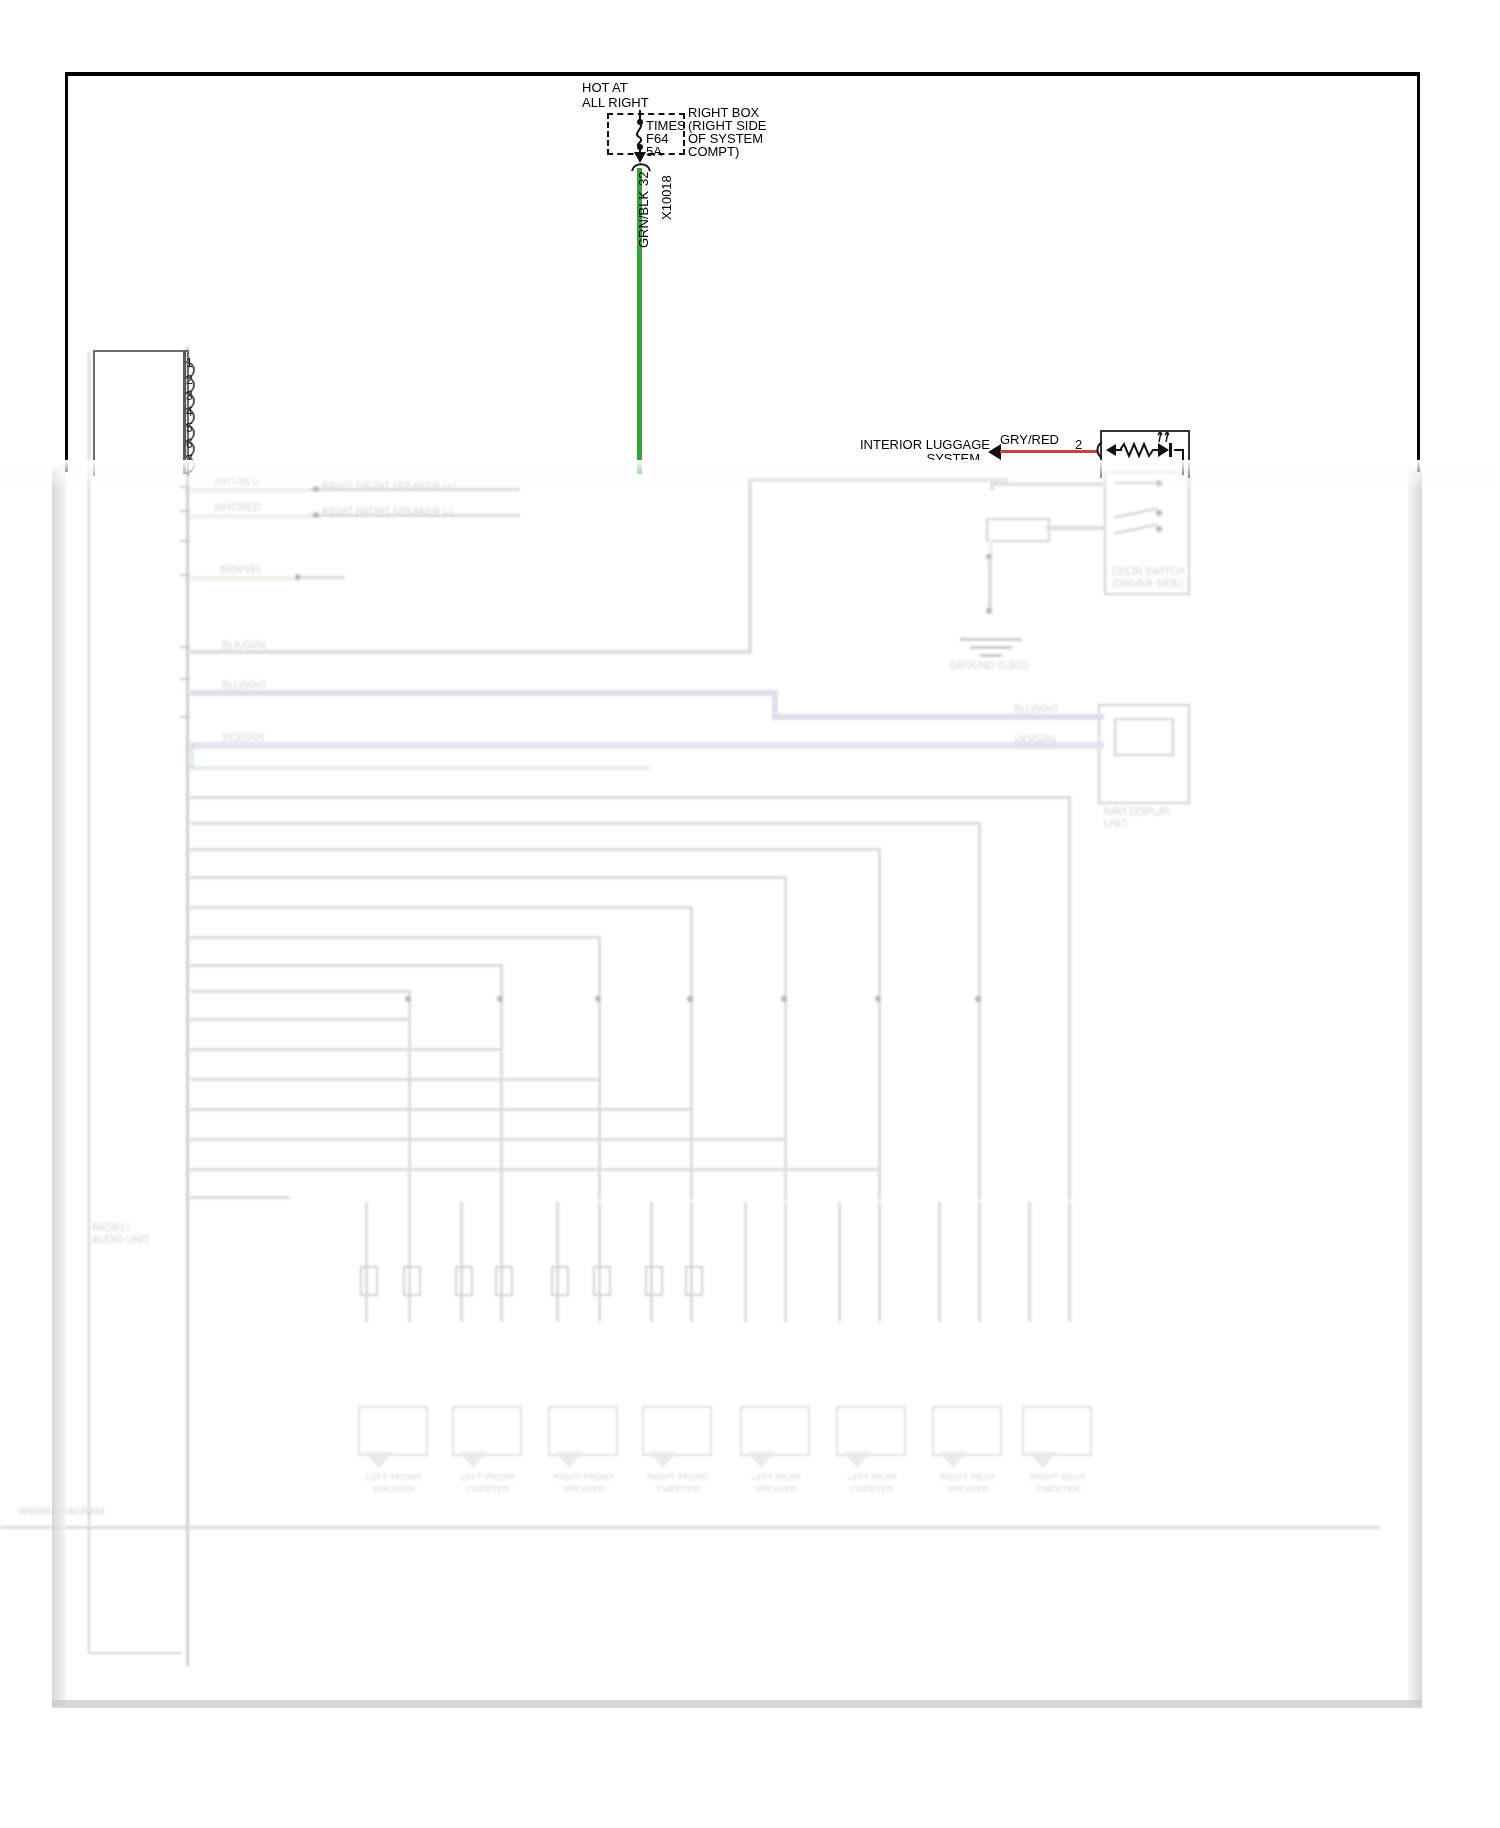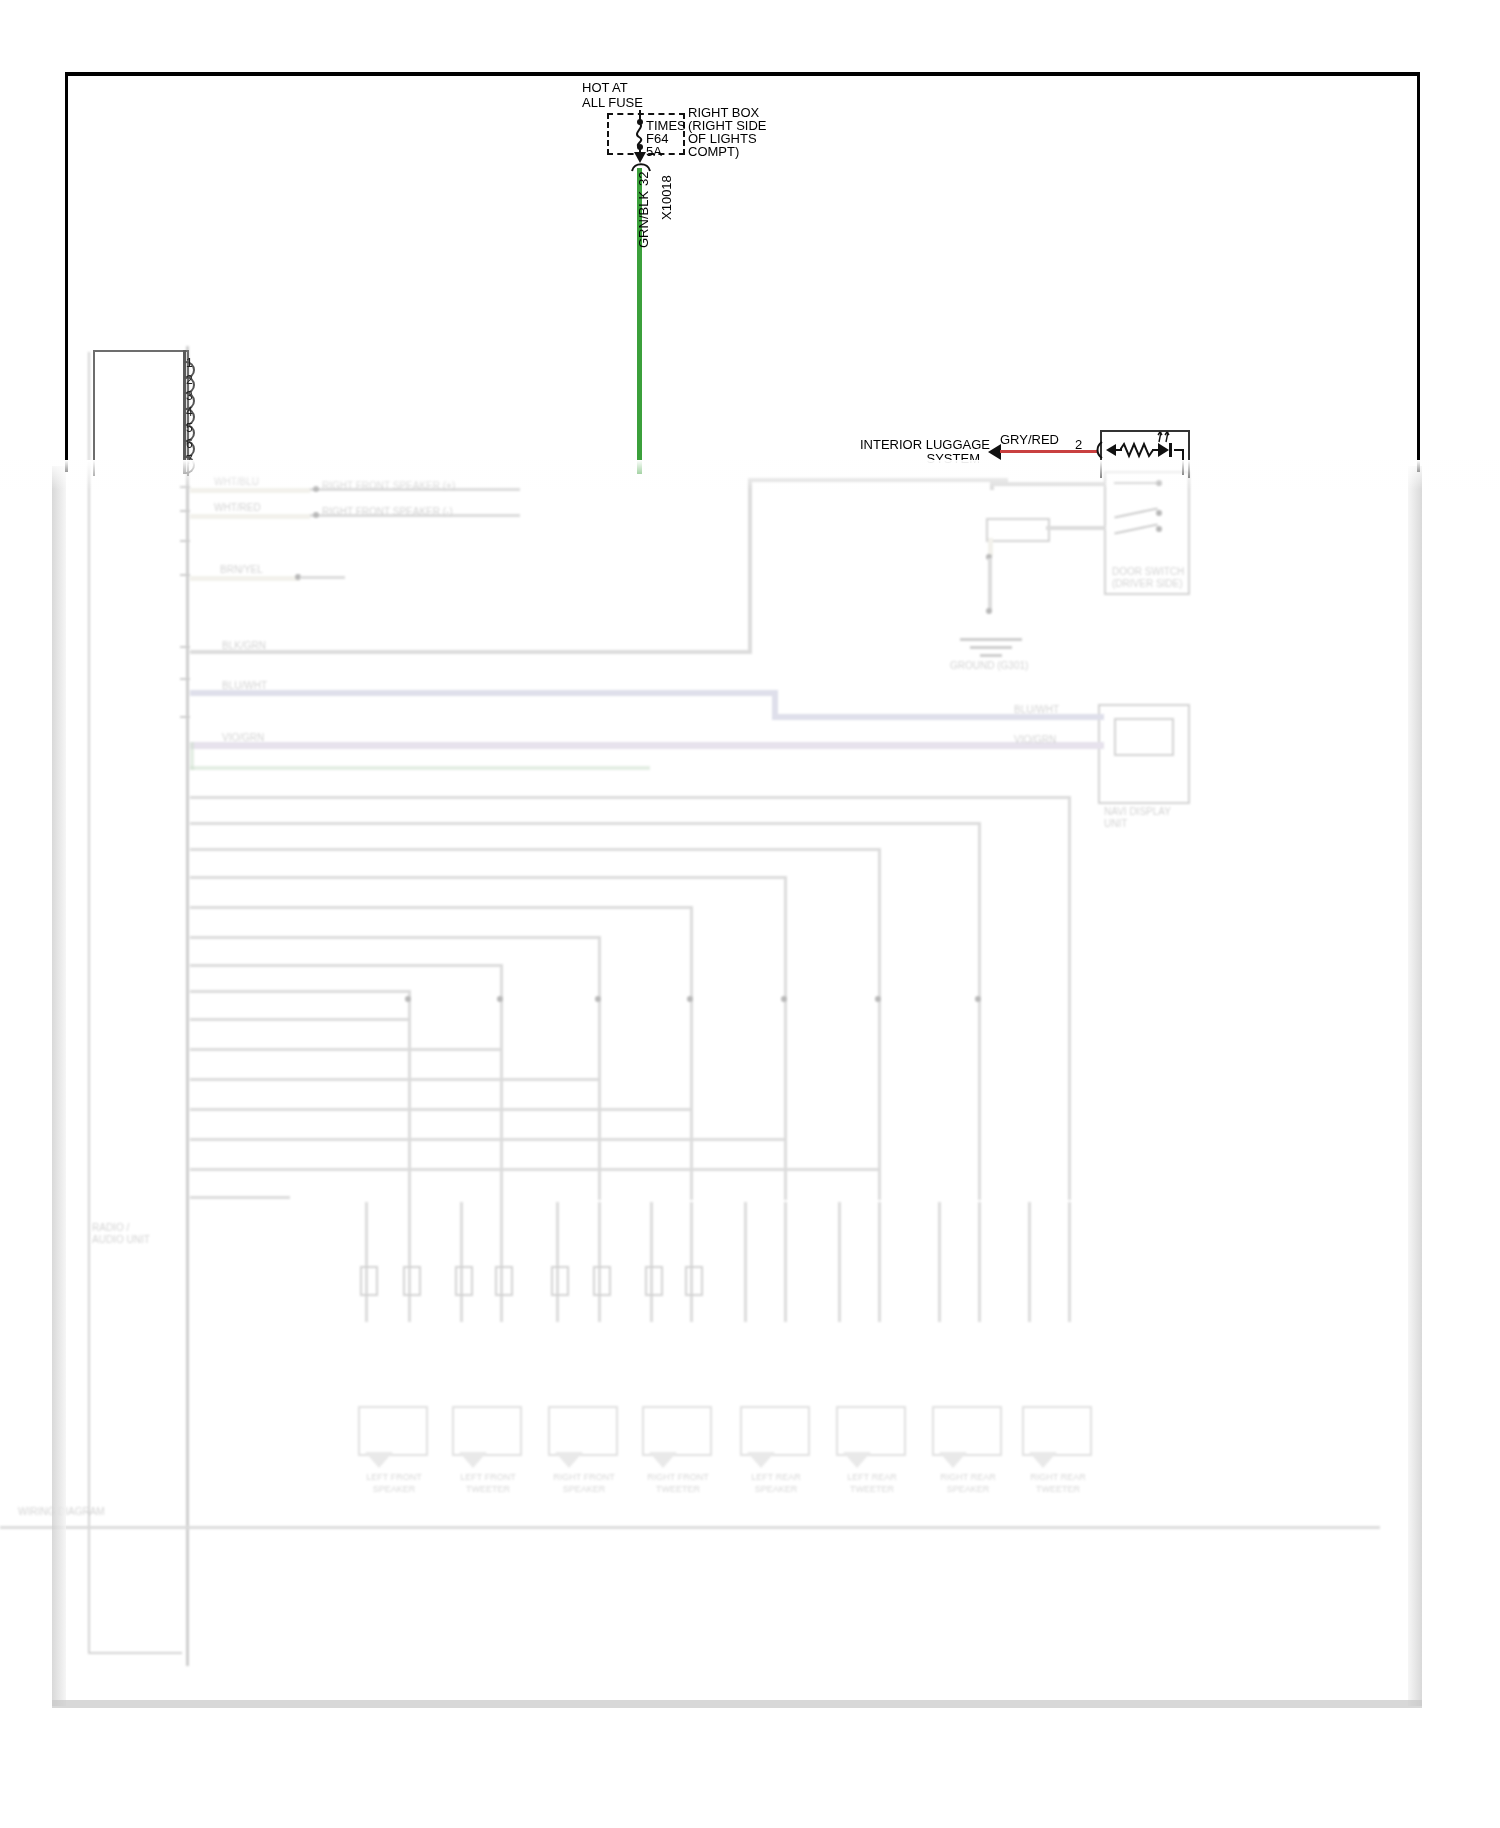--- a/index.html
+++ b/index.html
@@ -273,21 +273,21 @@
   <div class="botfade"></div>
   <div class="gradcover"></div>
 
   <div class="crisp">
 
     <div class="frame-top"></div>
     <div class="frame-left"></div>
     <div class="frame-right"></div>
 
     <div class="lbl lbl-c" style="left:582px;top:80px;width:120px;">HOT AT</div>
-    <div class="lbl lbl-c" style="left:582px;top:95px;width:120px;">ALL FUSE</div>
+    <div class="lbl lbl-c" style="left:582px;top:95px;width:120px;">ALL RIGHT</div>
 
     <div class="dash-t"></div>
     <div class="dash-b"></div>
     <div class="dash-l"></div>
     <div class="dash-r"></div>
 
     <div class="wire" style="left:639px;top:110px;width:2px;height:12px;background:#111;"></div>
     <div class="dot" style="left:637px;top:119px;"></div>
 
     <svg style="position:absolute;left:630px;top:122px;" width="22" height="26">
@@ -296,21 +296,21 @@
     <div class="dot" style="left:637px;top:144px;"></div>
     <div class="wire" style="left:639px;top:147px;width:2px;height:9px;background:#111;"></div>
     <div class="arrowD" style="left:634px;top:152px;"></div>
 
     <div class="lbl" style="left:646px;top:118px;">TIMES</div>
     <div class="lbl" style="left:646px;top:131px;">F64</div>
     <div class="lbl" style="left:646px;top:144px;">5A</div>
 
     <div class="lbl" style="left:688px;top:105px;">RIGHT BOX</div>
     <div class="lbl" style="left:688px;top:118px;">(RIGHT SIDE</div>
-    <div class="lbl" style="left:688px;top:131px;">OF LIGHTS</div>
+    <div class="lbl" style="left:688px;top:131px;">OF SYSTEM</div>
     <div class="lbl" style="left:688px;top:144px;">COMPT)</div>
 
     <svg style="position:absolute;left:630px;top:160px;" width="22" height="12">
       <path d="M2 11 C4 2, 18 2, 20 11" stroke="#111" stroke-width="2" fill="none"></path>
     </svg>
 
     <div class="wire w-grn" style="left:637px;top:168px;width:5px;height:306px;"></div>
 
     <div class="lbl vert" style="left:636px;top:186px;">32</div>
     <div class="lbl vert" style="left:659px;top:220px;">X10018</div>

